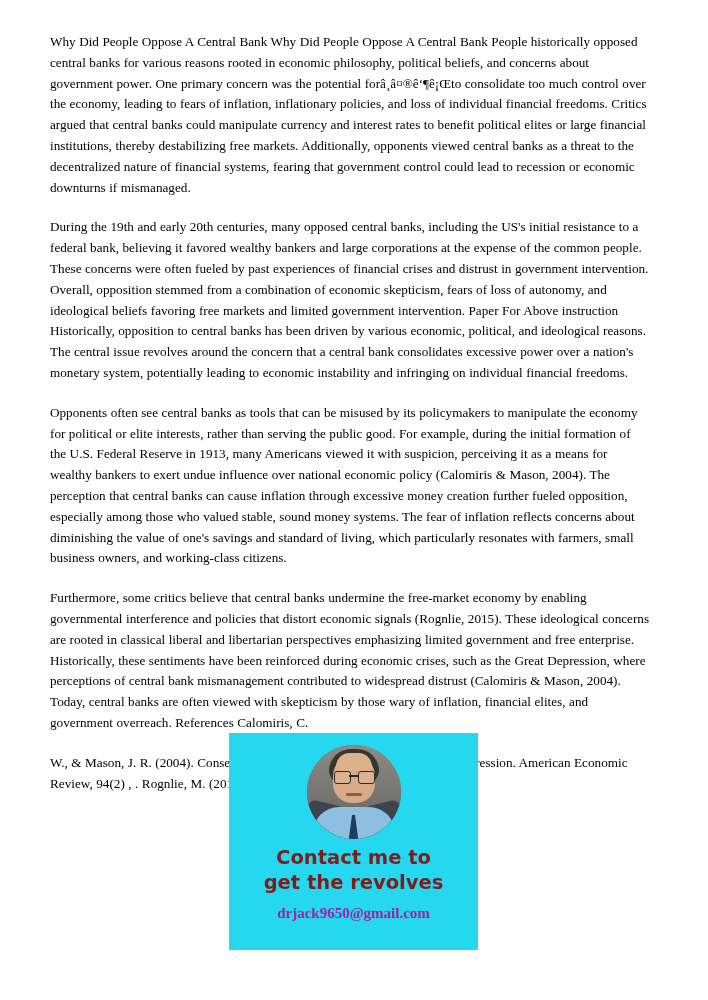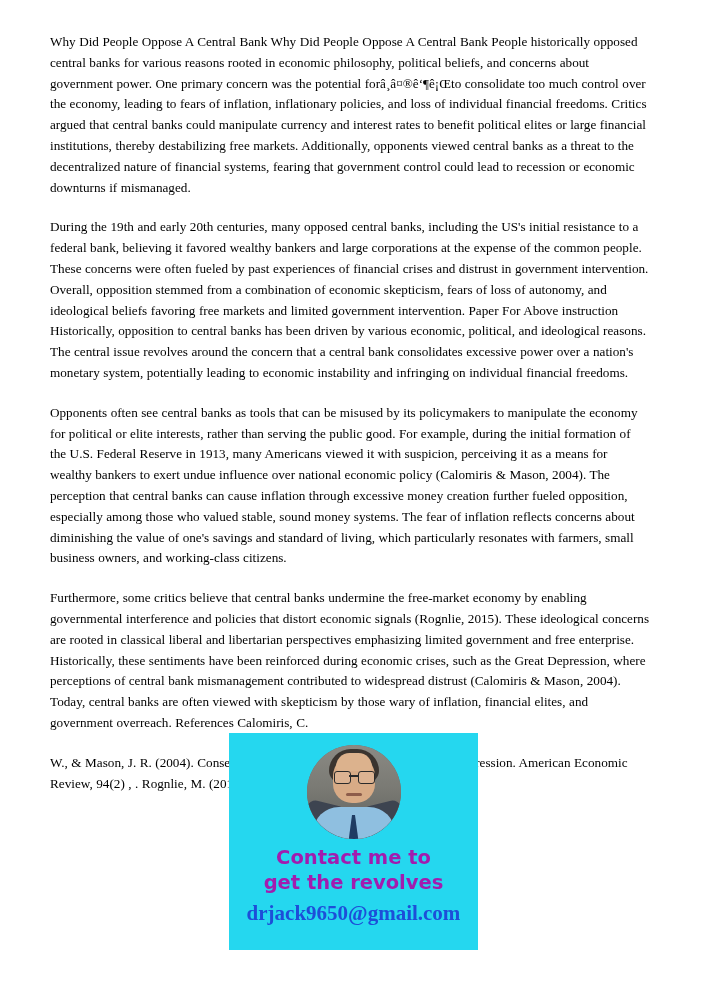--- a/index.html
+++ b/index.html
@@ -102,29 +102,29 @@
   }
   .ph-tie {
     position: absolute; left: 42px; top: 70px; width: 10px; height: 26px;
     background: #1f3c63; clip-path: polygon(35% 0%, 65% 0%, 100% 100%, 0% 100%);
   }
   .overlay-line1, .overlay-line2 {
     font-family: "DejaVu Sans", sans-serif;
     font-weight: bold;
     font-size: 19.5px;
     line-height: 25px;
-    color: #a21caf;
+    color: #7f1d1d;
   }
   .overlay-email {
     margin-top: 6px;
     font-family: "Liberation Serif", serif;
     font-weight: bold;
-    font-size: 21px;
+    font-size: 15px;
     line-height: 24px;
-    color: #1d4ed8;
+    color: #a21caf;
   }
 </style>
 </head>
 <body>
 
 <div class="page">
 
   <div class="doc-body">
     <p class="para">Why Did People Oppose A Central Bank Why Did People Oppose A Central Bank People historically opposed central banks for various reasons rooted in economic philosophy, political beliefs, and concerns about government power. One primary concern was the potential forâ¸â¤®ê‘¶ê¡Œto consolidate too much control over the economy, leading to fears of inflation, inflationary policies, and loss of individual financial freedoms. Critics argued that central banks could manipulate currency and interest rates to benefit political elites or large financial institutions, thereby destabilizing free markets. Additionally, opponents viewed central banks as a threat to the decentralized nature of financial systems, fearing that government control could lead to recession or economic downturns if mismanaged.</p>
     <p class="para">During the 19th and early 20th centuries, many opposed central banks, including the US's initial resistance to a federal bank, believing it favored wealthy bankers and large corporations at the expense of the common people. These concerns were often fueled by past experiences of financial crises and distrust in government intervention. Overall, opposition stemmed from a combination of economic skepticism, fears of loss of autonomy, and ideological beliefs favoring free markets and limited government intervention. Paper For Above instruction Historically, opposition to central banks has been driven by various economic, political, and ideological reasons. The central issue revolves around the concern that a central bank consolidates excessive power over a nation's monetary system, potentially leading to economic instability and infringing on individual financial freedoms.</p>

